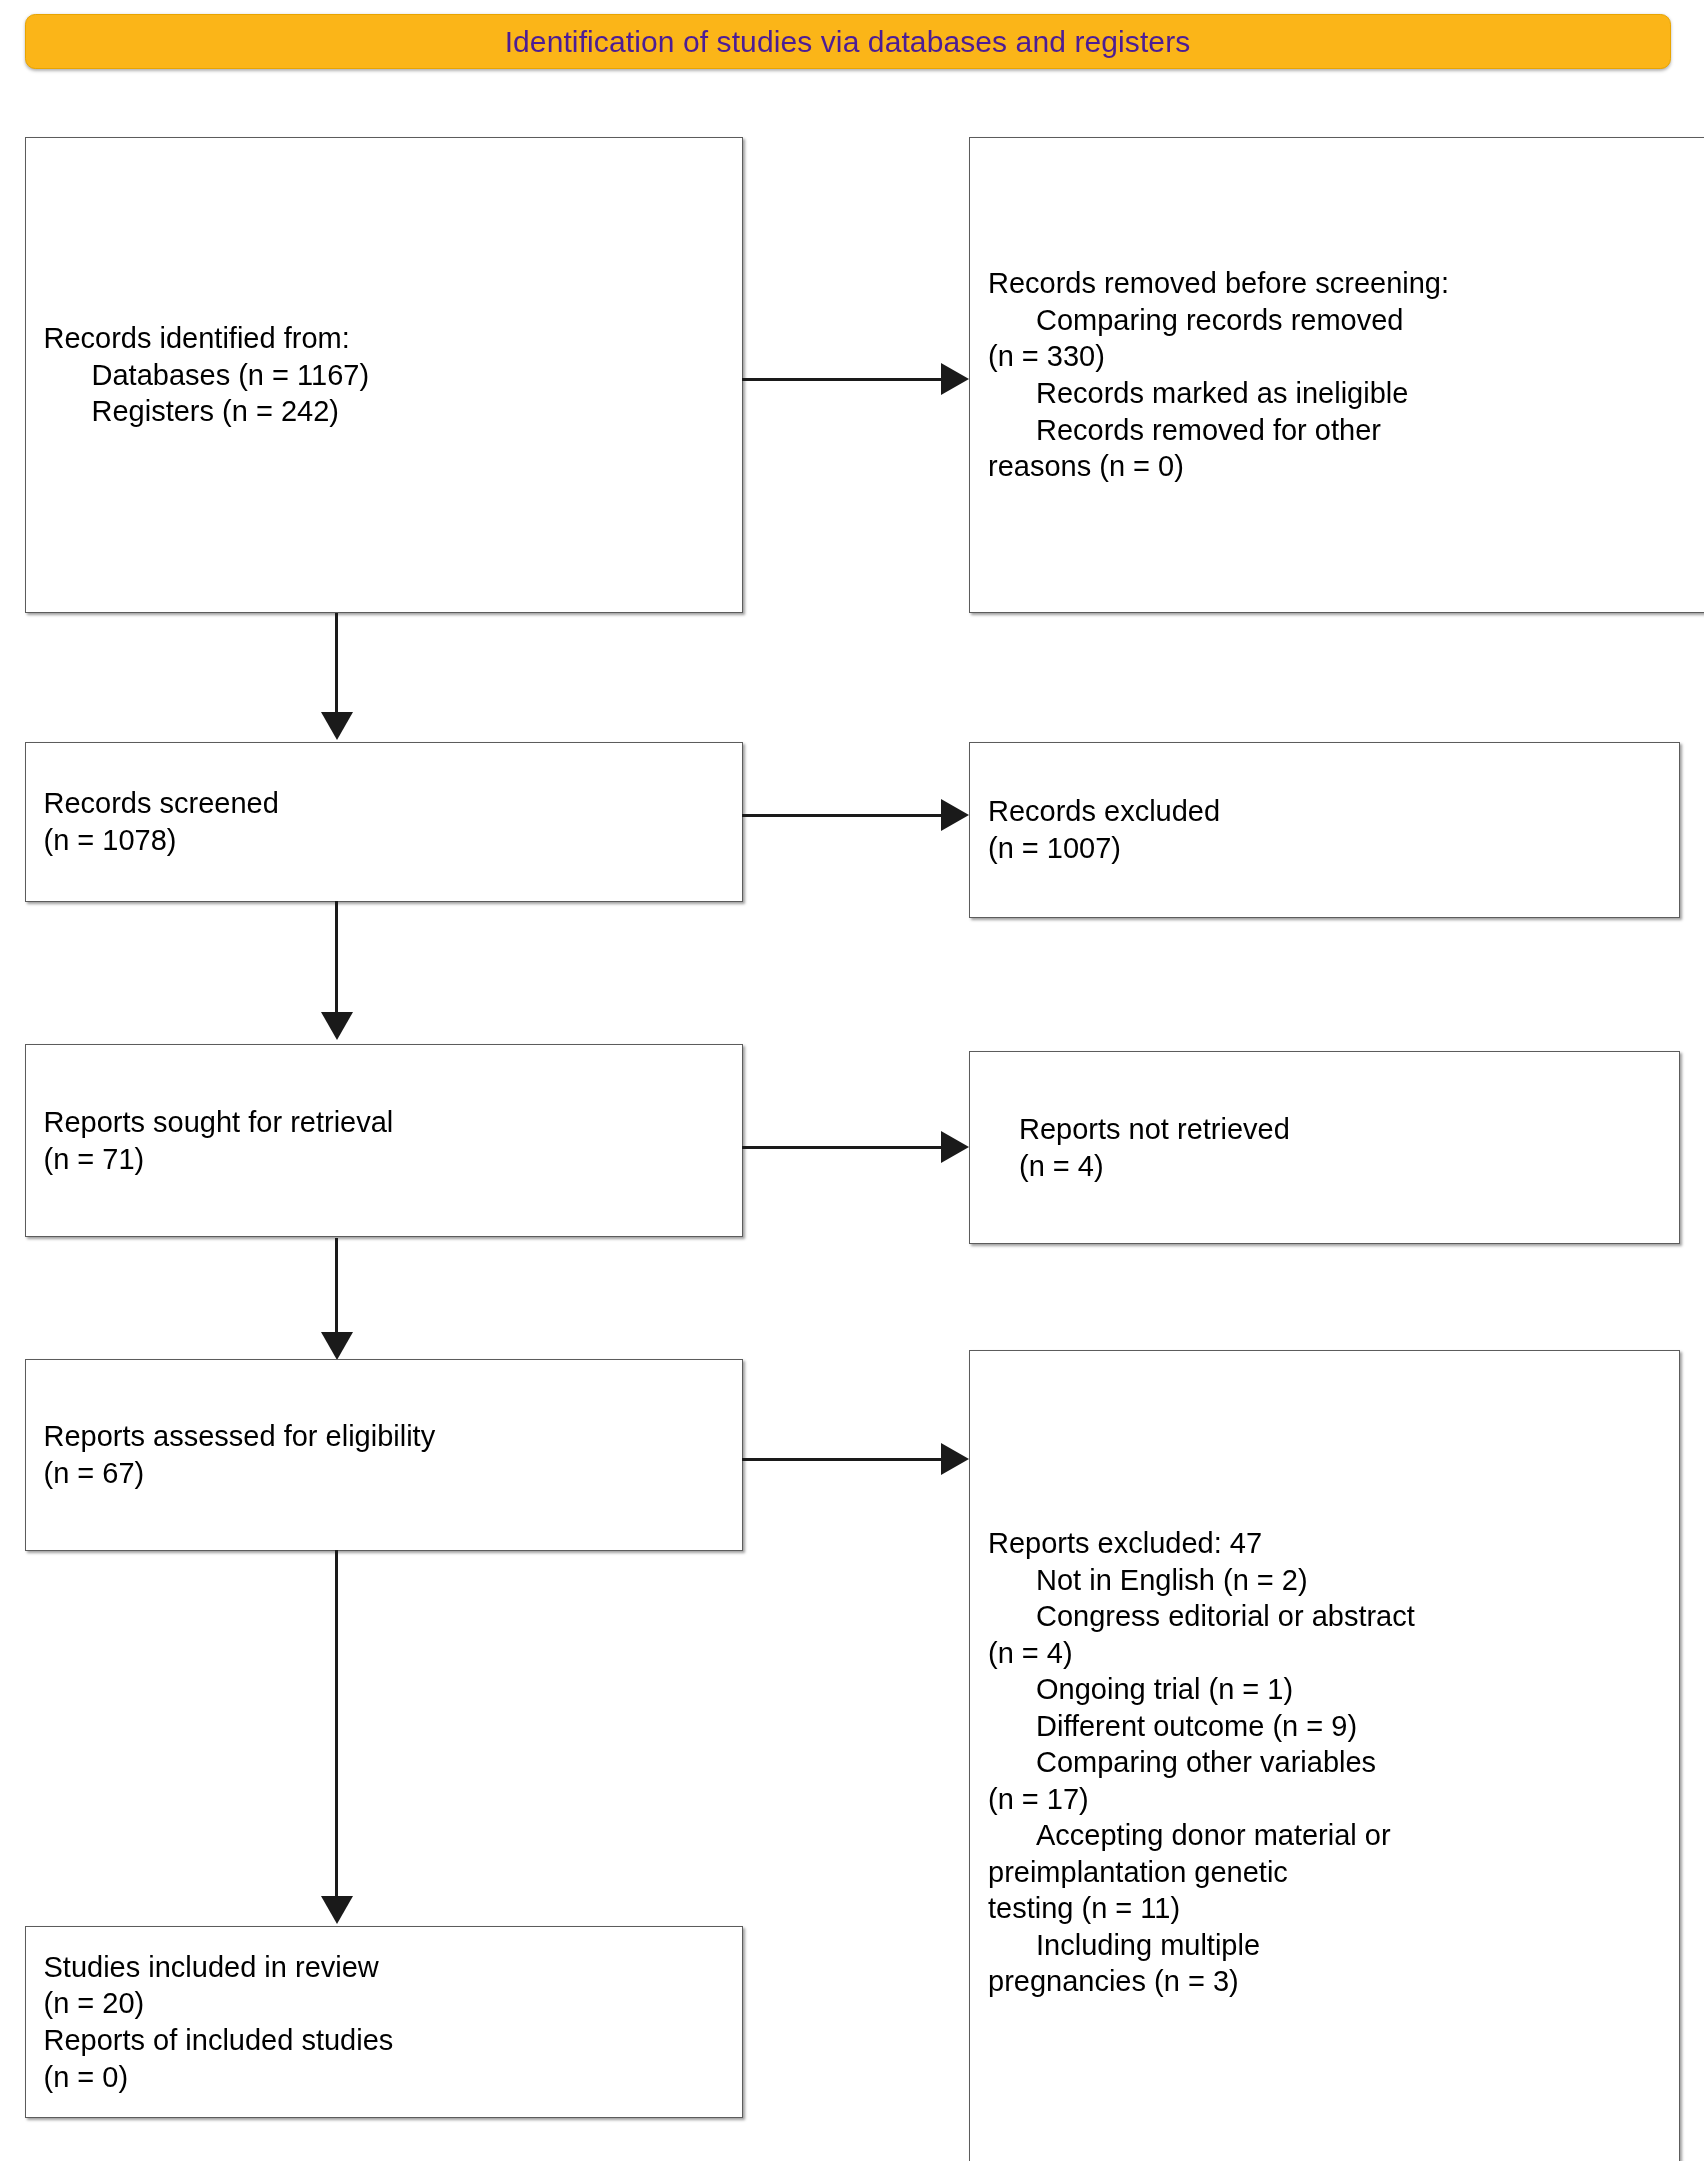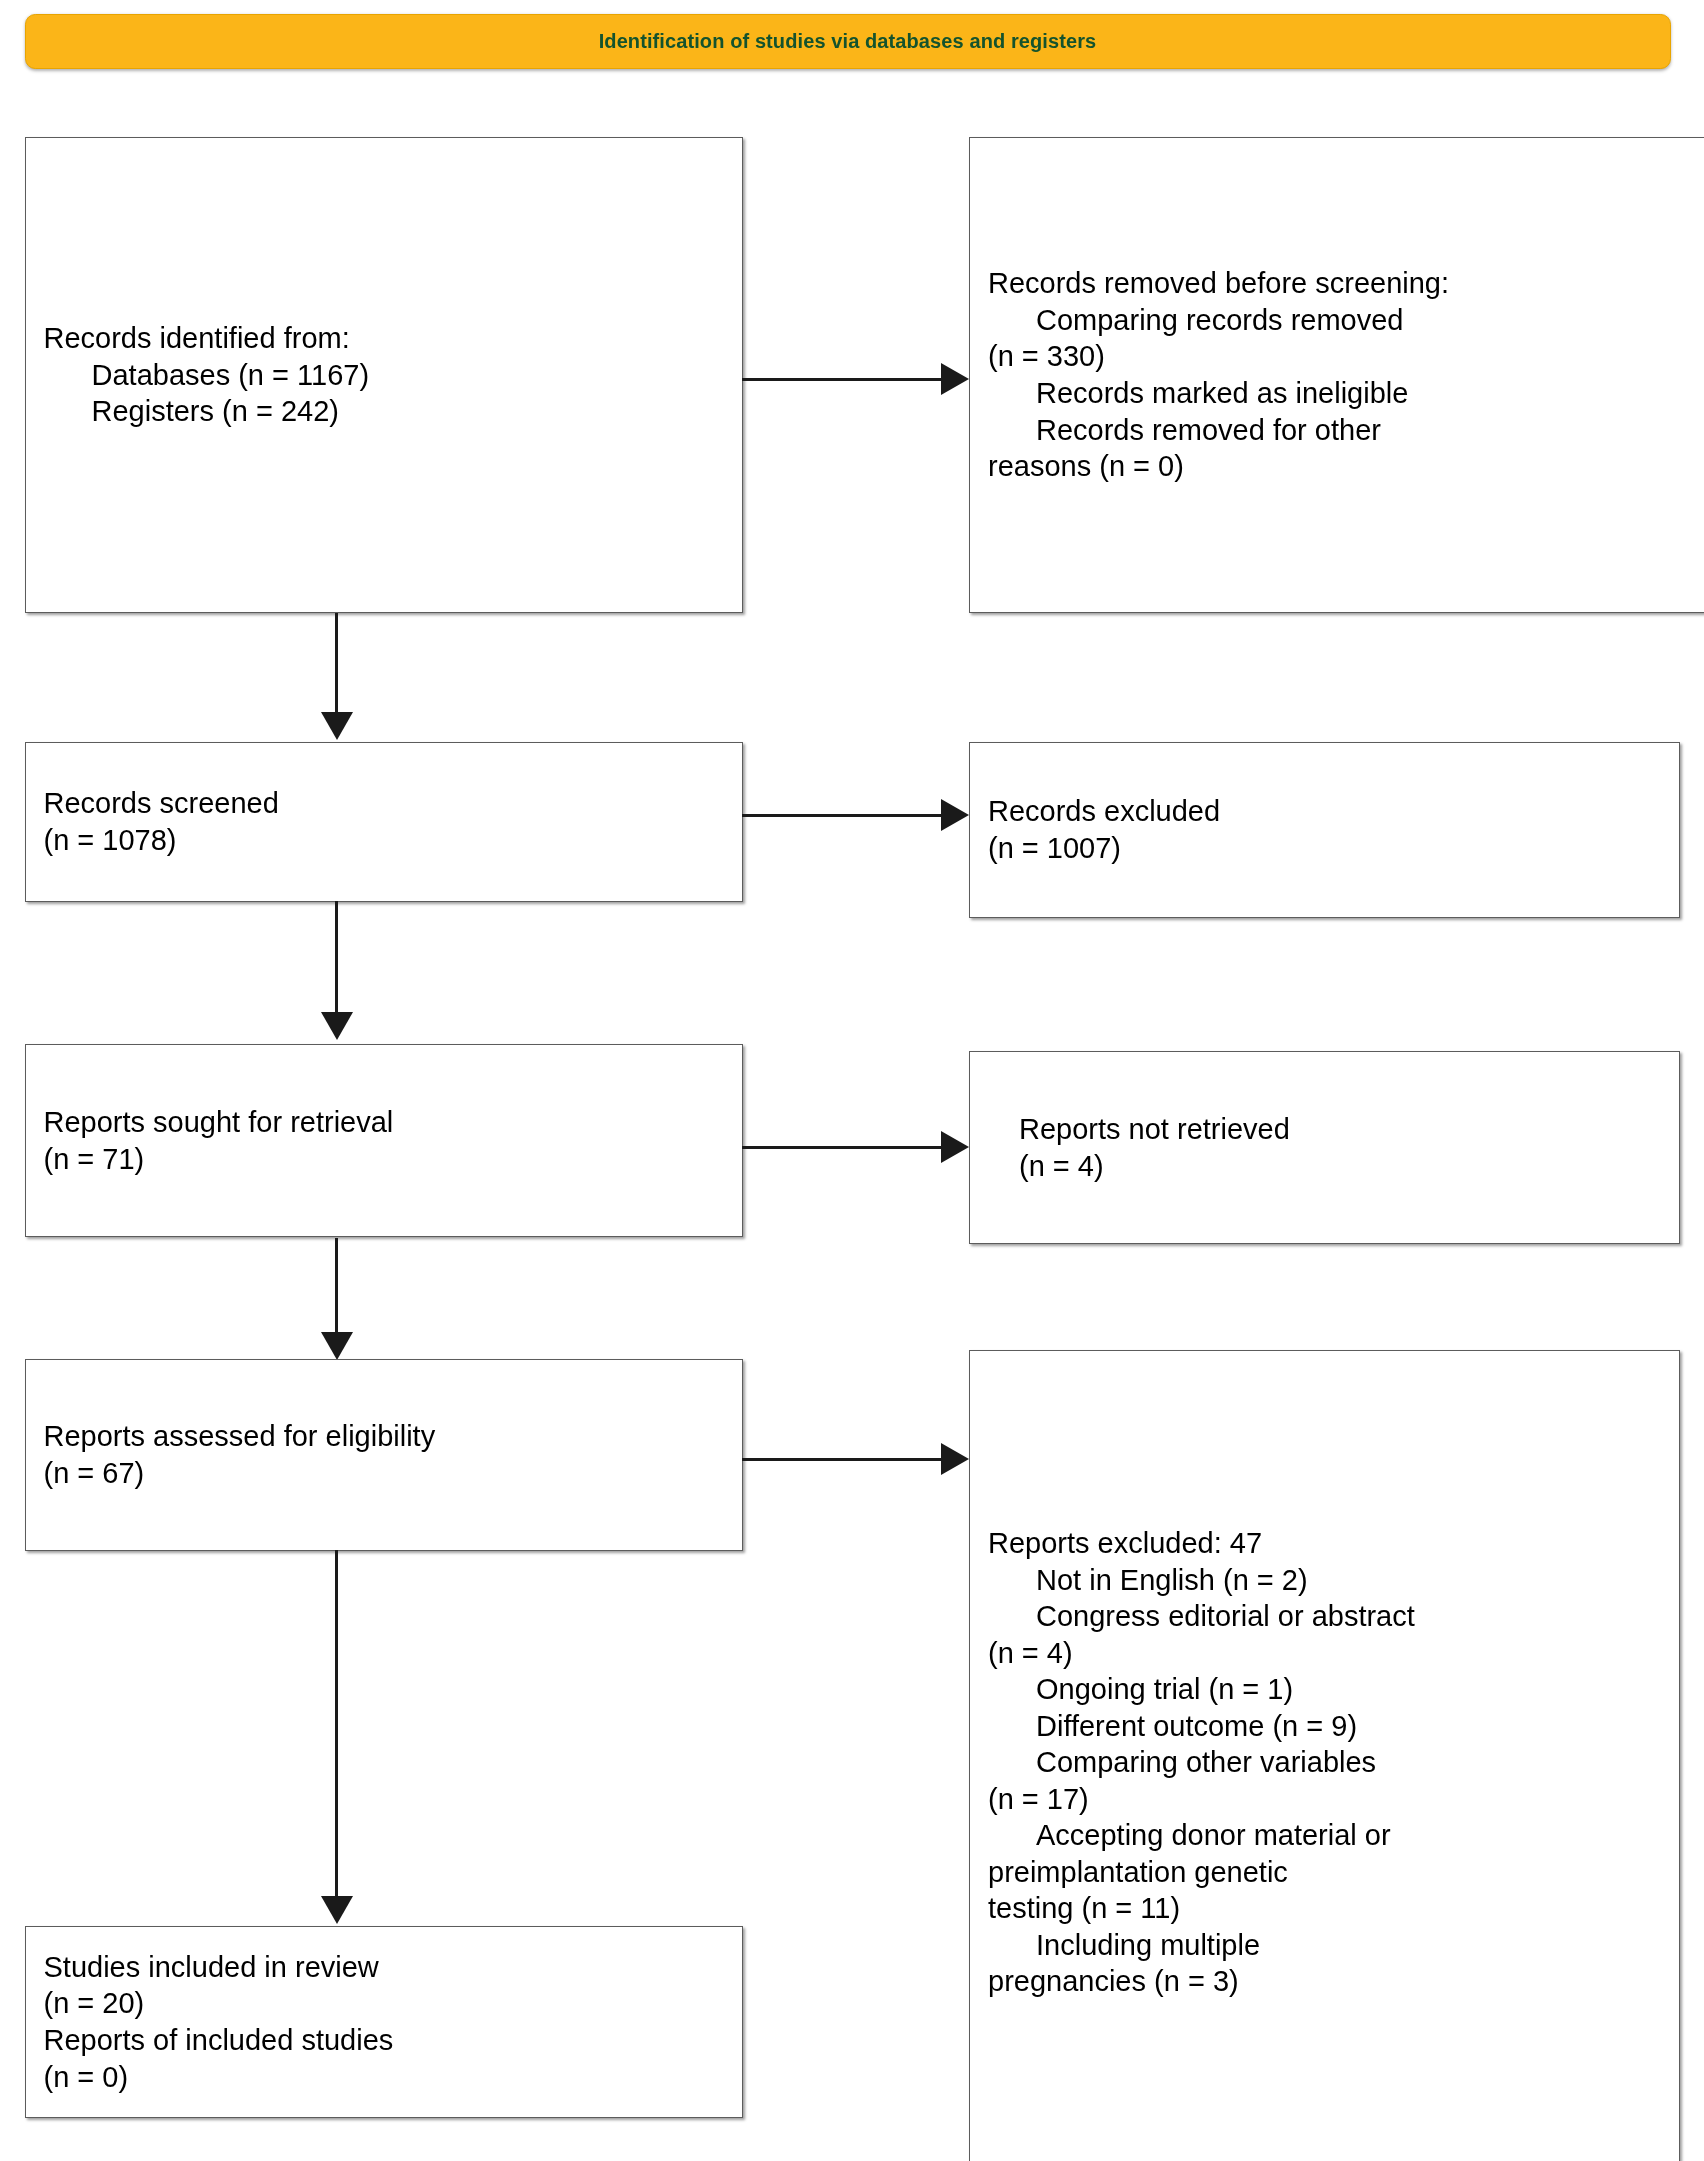--- a/index.html
+++ b/index.html
@@ -29,23 +29,23 @@
     background: #FBB518;
     border: 1.3px solid #E8A400;
     border-radius: 10.3px;
     box-shadow: 0 1.9px 3.2px rgba(0,0,0,0.30);
     display: flex;
     align-items: center;
     justify-content: center;
     box-sizing: border-box;
   }
   .banner-title {
-    font-size: 20px;
-    font-weight: bold;
-    color: #14532d;
+    font-size: 30px;
+    font-weight: normal;
+    color: #4c1d95;
     letter-spacing: 0.1px;
     white-space: nowrap;
   }
 
   
   .box {
     position: absolute;
     background: #ffffff;
     border: 1.9px solid #5C5C5C;
     box-sizing: border-box;

